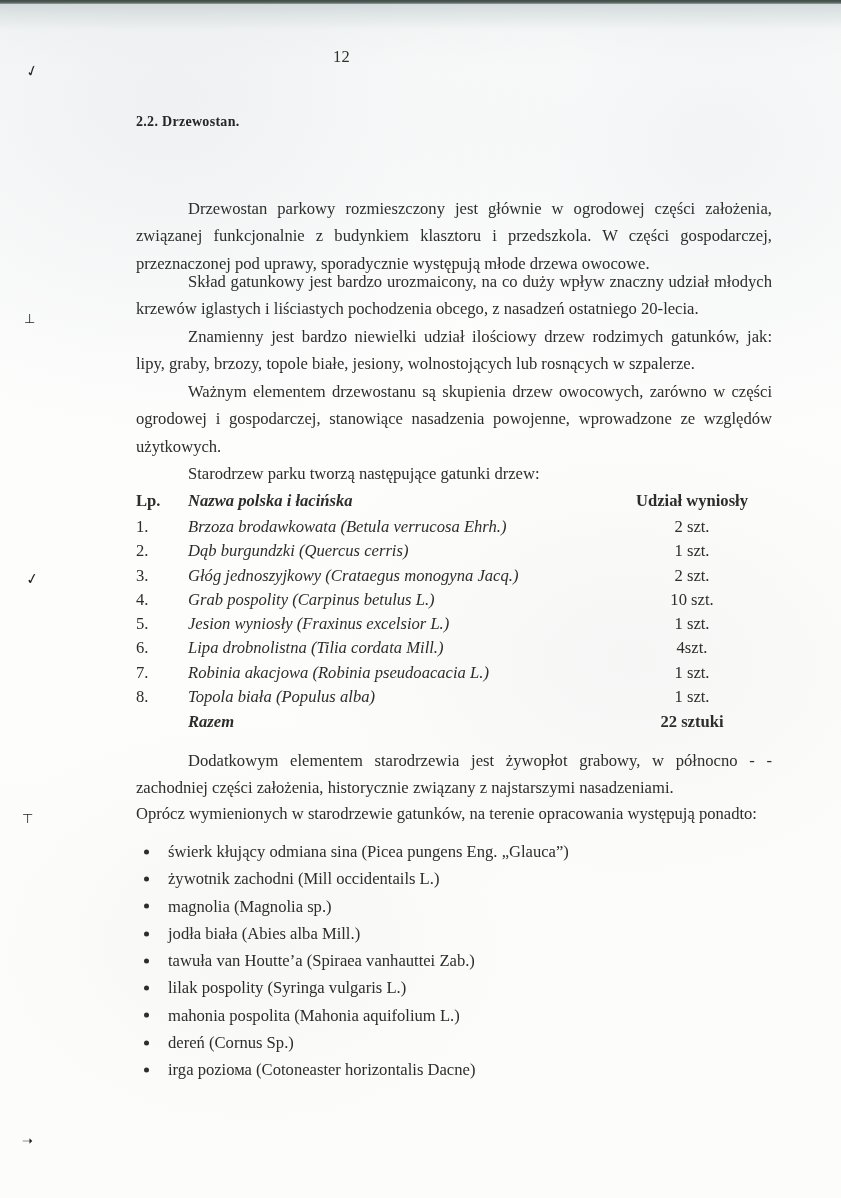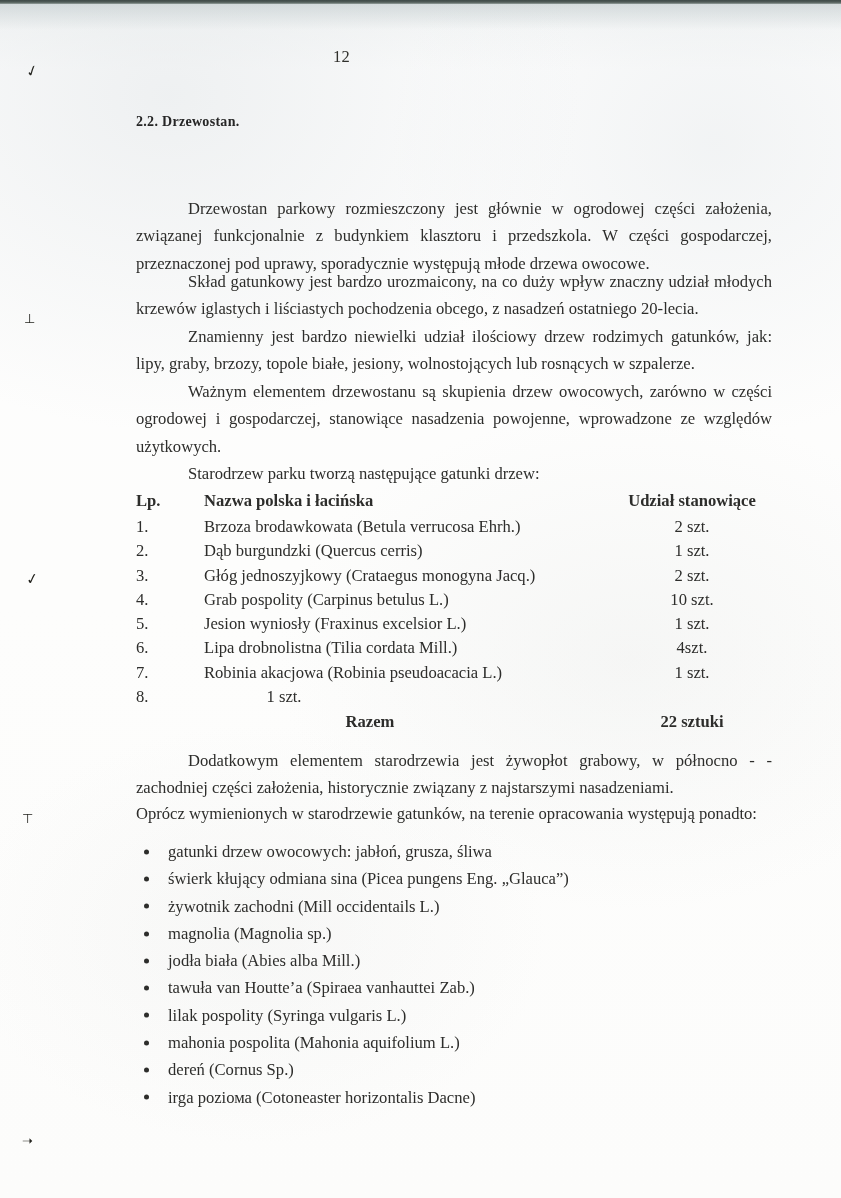--- a/index.html
+++ b/index.html
@@ -95,48 +95,48 @@
     left: 136px;
     top: 491px;
     width: 636px;
     font-size: 16.6px;
     color: #2d2d2b;
   }
   .srow {
     display: flex;
     align-items: baseline;
     height: 24.3px;
-    gap: 16px;
   }
   .c-lp {
     width: 52px;
     flex: 0 0 52px;
     text-align: left;
   }
   .c-name {
     flex: 1 1 auto;
     text-align: left;
+    font-style: italic;
   }
   .c-qty {
     width: 160px;
     flex: 0 0 160px;
     text-align: center;
   }
   .srow.header {
     font-weight: bold;
     height: 26px;
   }
   .srow.header .c-qty { text-align: center; }
   .srow.total {
     font-weight: bold;
     height: 26px;
     margin-top: 1px;
   }
   .srow.total .c-lp { width: 52px; }
-  .srow.total .c-name { text-align: center; padding-right: 60px; }
+  .srow.total .c-name { text-align: left; padding-right: 60px; }
 
   
   #extra-species {
     position: absolute;
     left: 136px;
     top: 838px;
     width: 636px;
     font-size: 16.6px;
     color: #2d2d2b;
   }
@@ -191,21 +191,21 @@
 </div>
 
 <div class="body-block" style="top:460px;">
   <p>Starodrzew parku tworzą następujące gatunki drzew:</p>
 </div>
 
 <div id="species-table">
   <div class="srow header">
     <div class="c-lp">Lp.</div>
     <div class="c-name">Nazwa polska i łacińska</div>
-    <div class="c-qty">Udział stanowiące</div>
+    <div class="c-qty">Udział wyniosły</div>
   </div>
 
   <div class="srow">
     <div class="c-lp">1.</div>
     <div class="c-name">Brzoza brodawkowata (Betula verrucosa Ehrh.)</div>
     <div class="c-qty">2 szt.</div>
   </div>
   <div class="srow">
     <div class="c-lp">2.</div>
     <div class="c-name">Dąb burgundzki (Quercus cerris)</div>
@@ -231,41 +231,41 @@
     <div class="c-name">Lipa drobnolistna (Tilia cordata Mill.)</div>
     <div class="c-qty">4szt.</div>
   </div>
   <div class="srow">
     <div class="c-lp">7.</div>
     <div class="c-name">Robinia akacjowa (Robinia pseudoacacia L.)</div>
     <div class="c-qty">1 szt.</div>
   </div>
   <div class="srow">
     <div class="c-lp">8.</div>
+    <div class="c-name">Topola biała (Populus alba)</div>
     <div class="c-qty">1 szt.</div>
   </div>
 
   <div class="srow total">
     <div class="c-lp"></div>
     <div class="c-name">Razem</div>
     <div class="c-qty">22 sztuki</div>
   </div>
 </div>
 
 <div class="body-block" style="top:747px;">
   <p>Dodatkowym elementem starodrzewia jest żywopłot grabowy, w północno - - zachodniej części założenia, historycznie związany z najstarszymi nasadzeniami.</p>
 </div>
 
 <div class="body-block" style="top:800px;">
   <p class="noindent">Oprócz wymienionych w starodrzewie gatunków, na terenie opracowania występują ponadto:</p>
 </div>
 
 <div id="extra-species">
   <ul>
-    <li><span class="bullet"></span><span>gatunki drzew owocowych: jabłoń, grusza, śliwa</span></li>
     <li><span class="bullet"></span><span>świerk kłujący odmiana sina (Picea pungens Eng. „Glauca”)</span></li>
     <li><span class="bullet"></span><span>żywotnik zachodni (Mill occidentails L.)</span></li>
     <li><span class="bullet"></span><span>magnolia (Magnolia sp.)</span></li>
     <li><span class="bullet"></span><span>jodła biała (Abies alba Mill.)</span></li>
     <li><span class="bullet"></span><span>tawuła van Houtte’a (Spiraea vanhauttei Zab.)</span></li>
     <li><span class="bullet"></span><span>lilak pospolity (Syringa vulgaris L.)</span></li>
     <li><span class="bullet"></span><span>mahonia pospolita (Mahonia aquifolium L.)</span></li>
     <li><span class="bullet"></span><span>dereń (Cornus Sp.)</span></li>
     <li><span class="bullet"></span><span>irga poziома (Cotoneaster horizontalis Dacne)</span></li>
   </ul>

